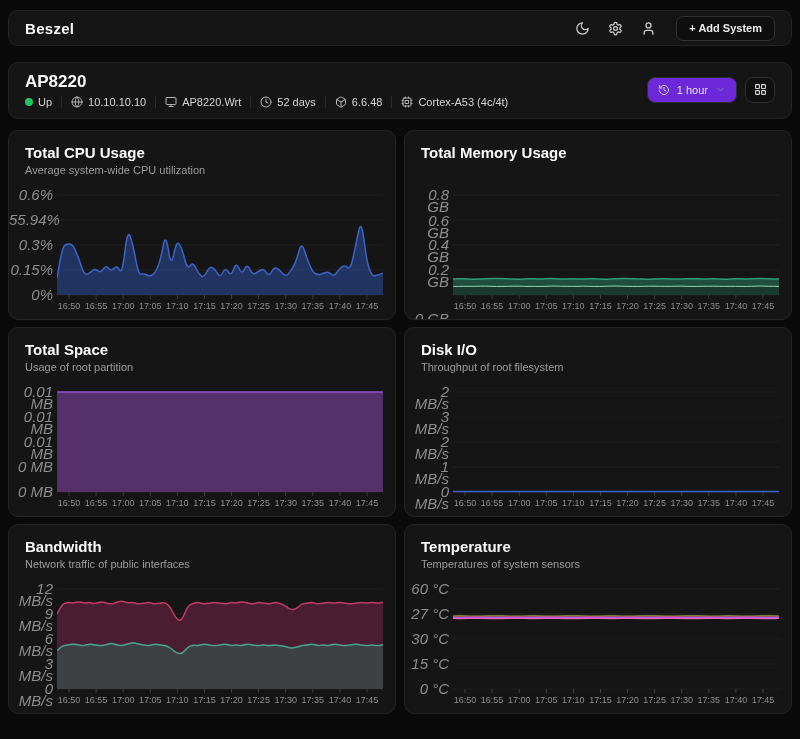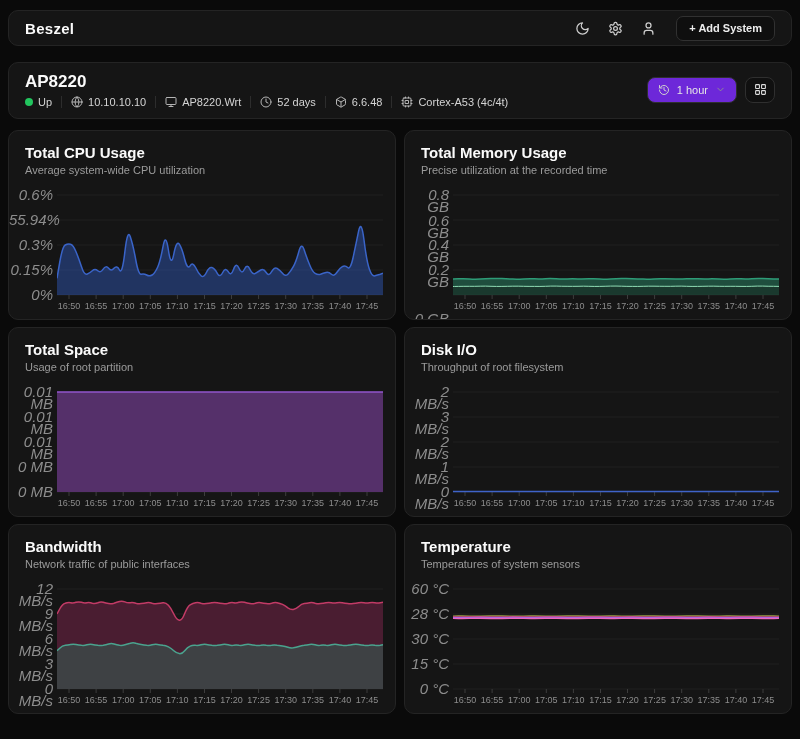--- a/index.html
+++ b/index.html
@@ -228,21 +228,20 @@
         <div class="xlab" style="left: 175.455px;">17:15</div>
         <div class="xlab" style="left: 202.545px;">17:20</div>
         <div class="xlab" style="left: 229.636px;">17:25</div>
         <div class="xlab" style="left: 256.727px;">17:30</div>
         <div class="xlab" style="left: 283.818px;">17:35</div>
         <div class="xlab" style="left: 310.909px;">17:40</div>
         <div class="xlab" style="left: 338px;">17:45</div>
       </section>
     <section class="card chart-card">
       <h2 class="chart-title">Total Memory Usage</h2>
-      <p class="chart-sub">Precise utilization at the recorded time</p>
       <div class="plot"><svg width="326" height="110">
             <line x1="0" y1="4" x2="326" y2="4" stroke="#212121" stroke-width="1"></line>
             <line x1="0" y1="29" x2="326" y2="29" stroke="#212121" stroke-width="1"></line>
             <line x1="0" y1="54" x2="326" y2="54" stroke="#212121" stroke-width="1"></line>
             <line x1="0" y1="79" x2="326" y2="79" stroke="#212121" stroke-width="1"></line>
             <line x1="0" y1="104" x2="326" y2="104" stroke="#212121" stroke-width="1"></line>
             <line x1="12.0" y1="104" x2="12.0" y2="108" stroke="#3d3d3d" stroke-width="1"></line>
             <line x1="39.1" y1="104" x2="39.1" y2="108" stroke="#3d3d3d" stroke-width="1"></line>
             <line x1="66.2" y1="104" x2="66.2" y2="108" stroke="#3d3d3d" stroke-width="1"></line>
             <line x1="93.3" y1="104" x2="93.3" y2="108" stroke="#3d3d3d" stroke-width="1"></line>
@@ -425,21 +424,21 @@
             <line x1="255.8" y1="104" x2="255.8" y2="108" stroke="#3d3d3d" stroke-width="1"></line>
             <line x1="282.9" y1="104" x2="282.9" y2="108" stroke="#3d3d3d" stroke-width="1"></line>
             <line x1="310.0" y1="104" x2="310.0" y2="108" stroke="#3d3d3d" stroke-width="1"></line>
             <path d="M0.0,31.0Q0.0,31.0 5.4,30.9Q10.9,30.8 16.3,31.0Q21.7,31.2 27.2,31.1Q32.6,31.0 38.0,30.9Q43.5,30.8 48.9,30.9Q54.3,31.0 59.8,31.1Q65.2,31.2 70.6,31.0Q76.1,30.8 81.5,30.9Q86.9,31.0 92.4,31.1Q97.8,31.2 103.2,31.1Q108.7,31.0 114.1,30.9Q119.5,30.8 125.0,30.9Q130.4,31.0 135.8,31.1Q141.3,31.2 146.7,31.1Q152.1,31.0 157.6,30.9Q163.0,30.8 168.4,31.0Q173.9,31.2 179.3,31.1Q184.7,31.0 190.2,30.9Q195.6,30.8 201.0,30.9Q206.5,31.0 211.9,31.1Q217.3,31.2 222.8,31.1Q228.2,31.0 233.6,30.9Q239.1,30.8 244.5,30.9Q249.9,31.0 255.4,31.1Q260.8,31.2 266.2,31.0Q271.7,30.8 277.1,30.9Q282.5,31.0 288.0,31.1Q293.4,31.2 298.8,31.1Q304.3,31.0 309.7,30.9Q315.1,30.8 320.6,30.9L326,31.0" fill="none" stroke="#9aa04a" stroke-width="1.2" stroke-linejoin="round"></path>
             <path d="M0.0,31.7Q0.0,31.7 5.4,31.8Q10.9,31.8 16.3,31.7Q21.7,31.5 27.2,31.6Q32.6,31.7 38.0,31.8Q43.5,31.8 48.9,31.8Q54.3,31.7 59.8,31.6Q65.2,31.5 70.6,31.7Q76.1,31.8 81.5,31.8Q86.9,31.7 92.4,31.6Q97.8,31.5 103.2,31.6Q108.7,31.7 114.1,31.8Q119.5,31.8 125.0,31.8Q130.4,31.7 135.8,31.6Q141.3,31.5 146.7,31.6Q152.1,31.7 157.6,31.8Q163.0,31.8 168.4,31.7Q173.9,31.5 179.3,31.6Q184.7,31.7 190.2,31.8Q195.6,31.8 201.0,31.8Q206.5,31.7 211.9,31.6Q217.3,31.5 222.8,31.6Q228.2,31.7 233.6,31.8Q239.1,31.8 244.5,31.8Q249.9,31.7 255.4,31.6Q260.8,31.5 266.2,31.7Q271.7,31.8 277.1,31.8Q282.5,31.7 288.0,31.6Q293.4,31.5 298.8,31.6Q304.3,31.7 309.7,31.8Q315.1,31.8 320.6,31.8L326,31.7" fill="none" stroke="#b04a4a" stroke-width="1.2" stroke-linejoin="round"></path>
             <path d="M0.0,32.3Q0.0,32.3 5.4,32.4Q10.9,32.5 16.3,32.3Q21.7,32.2 27.2,32.2Q32.6,32.3 38.0,32.4Q43.5,32.5 48.9,32.4Q54.3,32.3 59.8,32.2Q65.2,32.2 70.6,32.3Q76.1,32.5 81.5,32.4Q86.9,32.3 92.4,32.2Q97.8,32.2 103.2,32.2Q108.7,32.3 114.1,32.4Q119.5,32.5 125.0,32.4Q130.4,32.3 135.8,32.2Q141.3,32.2 146.7,32.2Q152.1,32.3 157.6,32.4Q163.0,32.5 168.4,32.3Q173.9,32.2 179.3,32.2Q184.7,32.3 190.2,32.4Q195.6,32.5 201.0,32.4Q206.5,32.3 211.9,32.2Q217.3,32.2 222.8,32.2Q228.2,32.3 233.6,32.4Q239.1,32.5 244.5,32.4Q249.9,32.3 255.4,32.2Q260.8,32.2 266.2,32.3Q271.7,32.5 277.1,32.4Q282.5,32.3 288.0,32.2Q293.4,32.2 298.8,32.2Q304.3,32.3 309.7,32.4Q315.1,32.5 320.6,32.4L326,32.3" fill="none" stroke="#d45bd4" stroke-width="1.2" stroke-linejoin="round"></path>
             <path d="M0.0,32.8Q0.0,32.8 5.4,32.9Q10.9,33.0 16.3,32.8Q21.7,32.7 27.2,32.8Q32.6,32.8 38.0,32.9Q43.5,33.0 48.9,32.9Q54.3,32.8 59.8,32.8Q65.2,32.7 70.6,32.8Q76.1,33.0 81.5,32.9Q86.9,32.8 92.4,32.8Q97.8,32.7 103.2,32.8Q108.7,32.8 114.1,32.9Q119.5,33.0 125.0,32.9Q130.4,32.8 135.8,32.8Q141.3,32.7 146.7,32.8Q152.1,32.8 157.6,32.9Q163.0,33.0 168.4,32.8Q173.9,32.7 179.3,32.8Q184.7,32.8 190.2,32.9Q195.6,33.0 201.0,32.9Q206.5,32.8 211.9,32.8Q217.3,32.7 222.8,32.8Q228.2,32.8 233.6,32.9Q239.1,33.0 244.5,32.9Q249.9,32.8 255.4,32.8Q260.8,32.7 266.2,32.8Q271.7,33.0 277.1,32.9Q282.5,32.8 288.0,32.8Q293.4,32.7 298.8,32.8Q304.3,32.8 309.7,32.9Q315.1,33.0 320.6,32.9L326,32.8" fill="none" stroke="#9d6ae8" stroke-width="1.2" stroke-linejoin="round"></path>
             <path d="M0.0,33.5Q0.0,33.5 5.4,33.6Q10.9,33.7 16.3,33.5Q21.7,33.3 27.2,33.4Q32.6,33.5 38.0,33.6Q43.5,33.7 48.9,33.6Q54.3,33.5 59.8,33.4Q65.2,33.3 70.6,33.5Q76.1,33.7 81.5,33.6Q86.9,33.5 92.4,33.4Q97.8,33.3 103.2,33.4Q108.7,33.5 114.1,33.6Q119.5,33.7 125.0,33.6Q130.4,33.5 135.8,33.4Q141.3,33.3 146.7,33.4Q152.1,33.5 157.6,33.6Q163.0,33.7 168.4,33.5Q173.9,33.3 179.3,33.4Q184.7,33.5 190.2,33.6Q195.6,33.7 201.0,33.6Q206.5,33.5 211.9,33.4Q217.3,33.3 222.8,33.4Q228.2,33.5 233.6,33.6Q239.1,33.7 244.5,33.6Q249.9,33.5 255.4,33.4Q260.8,33.3 266.2,33.5Q271.7,33.7 277.1,33.6Q282.5,33.5 288.0,33.4Q293.4,33.3 298.8,33.4Q304.3,33.5 309.7,33.6Q315.1,33.7 320.6,33.6L326,33.5" fill="none" stroke="#ee66bb" stroke-width="1.2" stroke-linejoin="round"></path>
           </svg></div>
     <div class="ylab" style="top: 58px;">60 °C</div>
-        <div class="ylab" style="top: 83px;">28 °C</div>
+        <div class="ylab" style="top: 83px;">27 °C</div>
         <div class="ylab" style="top: 108px;">30 °C</div>
         <div class="ylab" style="top: 133px;">15 °C</div>
         <div class="ylab" style="top: 158px;">0 °C</div>
         <div class="xlab" style="left: 40px;">16:50</div>
         <div class="xlab" style="left: 67.0909px;">16:55</div>
         <div class="xlab" style="left: 94.1818px;">17:00</div>
         <div class="xlab" style="left: 121.273px;">17:05</div>
         <div class="xlab" style="left: 148.364px;">17:10</div>
         <div class="xlab" style="left: 175.455px;">17:15</div>
         <div class="xlab" style="left: 202.545px;">17:20</div>

